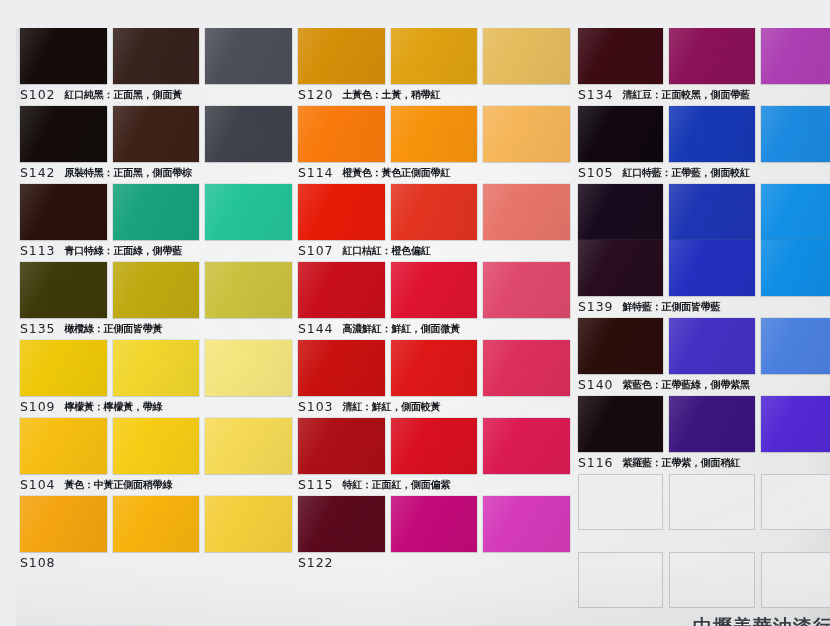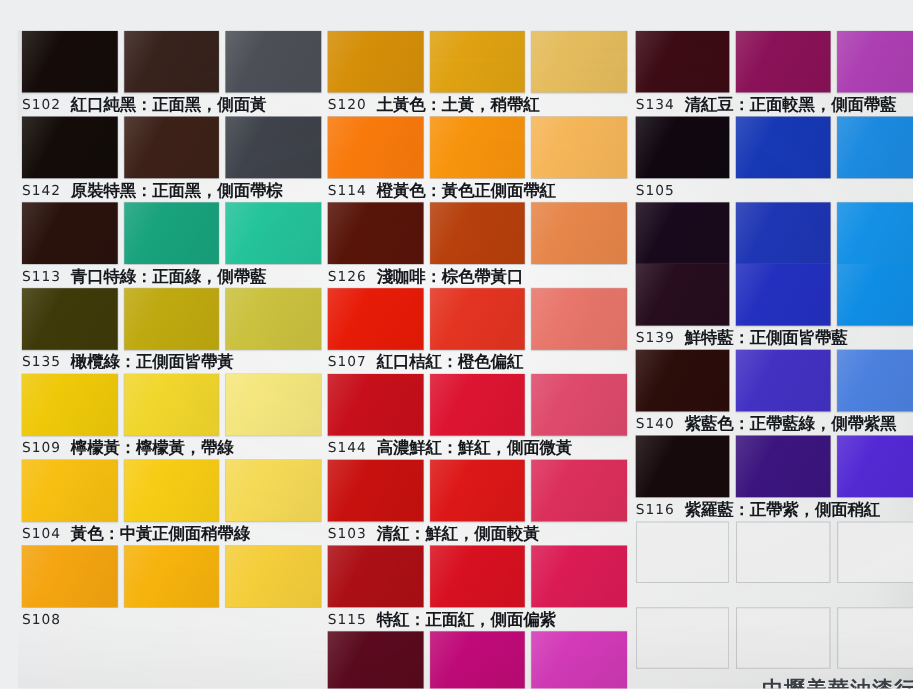--- a/index.html
+++ b/index.html
@@ -49,21 +49,21 @@
     white-space:nowrap;overflow:hidden;
     color:#1b1f24;
   }
   .code{
     font-family:"DejaVu Sans","Liberation Sans",sans-serif;
     font-size:12.5px;letter-spacing:.9px;font-weight:500;
     color:#22262b;margin-right:9px;
   }
   .desc{
     font-family:"DejaVu Sans","Liberation Sans",sans-serif;
-    font-size:15px;font-weight:700;letter-spacing:-.2px;color:#15181c;
+    font-size:10px;font-weight:700;letter-spacing:-.2px;color:#15181c;
   }
   #watermark{
     position:absolute;right:13px;bottom:14px;
     font-family:"DejaVu Sans","Liberation Sans",sans-serif;
     font-size:19px;font-weight:700;letter-spacing:1px;
     color:#3a3f45;text-shadow:0 1px 0 rgba(255,255,255,.7);
   }
 </style>
 </head>
 <body>
@@ -166,31 +166,20 @@
           <div class="patch gloss" style="background-color: rgb(250, 149, 12);"></div>
           <div class="patch gloss" style="background-color: rgb(248, 184, 90);"></div>
         </div>
         <div class="label">
           <span class="code">S114</span>
           <span class="desc">橙黃色：黃色正側面帶紅</span>
         </div>
       </div>
       <div class="group">
         <div class="patches">
-          <div class="patch gloss" style="background-color: rgb(89, 20, 9);"></div>
-          <div class="patch gloss" style="background-color: rgb(185, 64, 12);"></div>
-          <div class="patch gloss" style="background-color: rgb(232, 135, 74);"></div>
-        </div>
-        <div class="label">
-          <span class="code">S126</span>
-          <span class="desc">淺咖啡：棕色帶黃口</span>
-        </div>
-      </div>
-      <div class="group">
-        <div class="patches">
           <div class="patch gloss" style="background-color: rgb(232, 27, 7);"></div>
           <div class="patch gloss" style="background-color: rgb(228, 52, 33);"></div>
           <div class="patch gloss" style="background-color: rgb(233, 118, 107);"></div>
         </div>
         <div class="label">
           <span class="code">S107</span>
           <span class="desc">紅口桔紅：橙色偏紅</span>
         </div>
       </div>
       <div class="group">
@@ -250,20 +239,21 @@
         </div>
       </div>
       <div class="group">
         <div class="patches">
           <div class="patch gloss" style="background-color: rgb(16, 7, 17);"></div>
           <div class="patch gloss" style="background-color: rgb(22, 57, 184);"></div>
           <div class="patch gloss" style="background-color: rgb(27, 140, 228);"></div>
         </div>
         <div class="label">
           <span class="code">S105</span>
+          <span class="desc">紅口特藍：正帶藍，側面較紅</span>
         </div>
       </div>
       <div class="group">
         <div class="patches">
           <div class="patch gloss" style="background-color: rgb(25, 9, 28);"></div>
           <div class="patch gloss" style="background-color: rgb(30, 54, 182);"></div>
           <div class="patch gloss" style="background-color: rgb(19, 146, 233);"></div>
         </div>
       </div>
       <div class="group">

